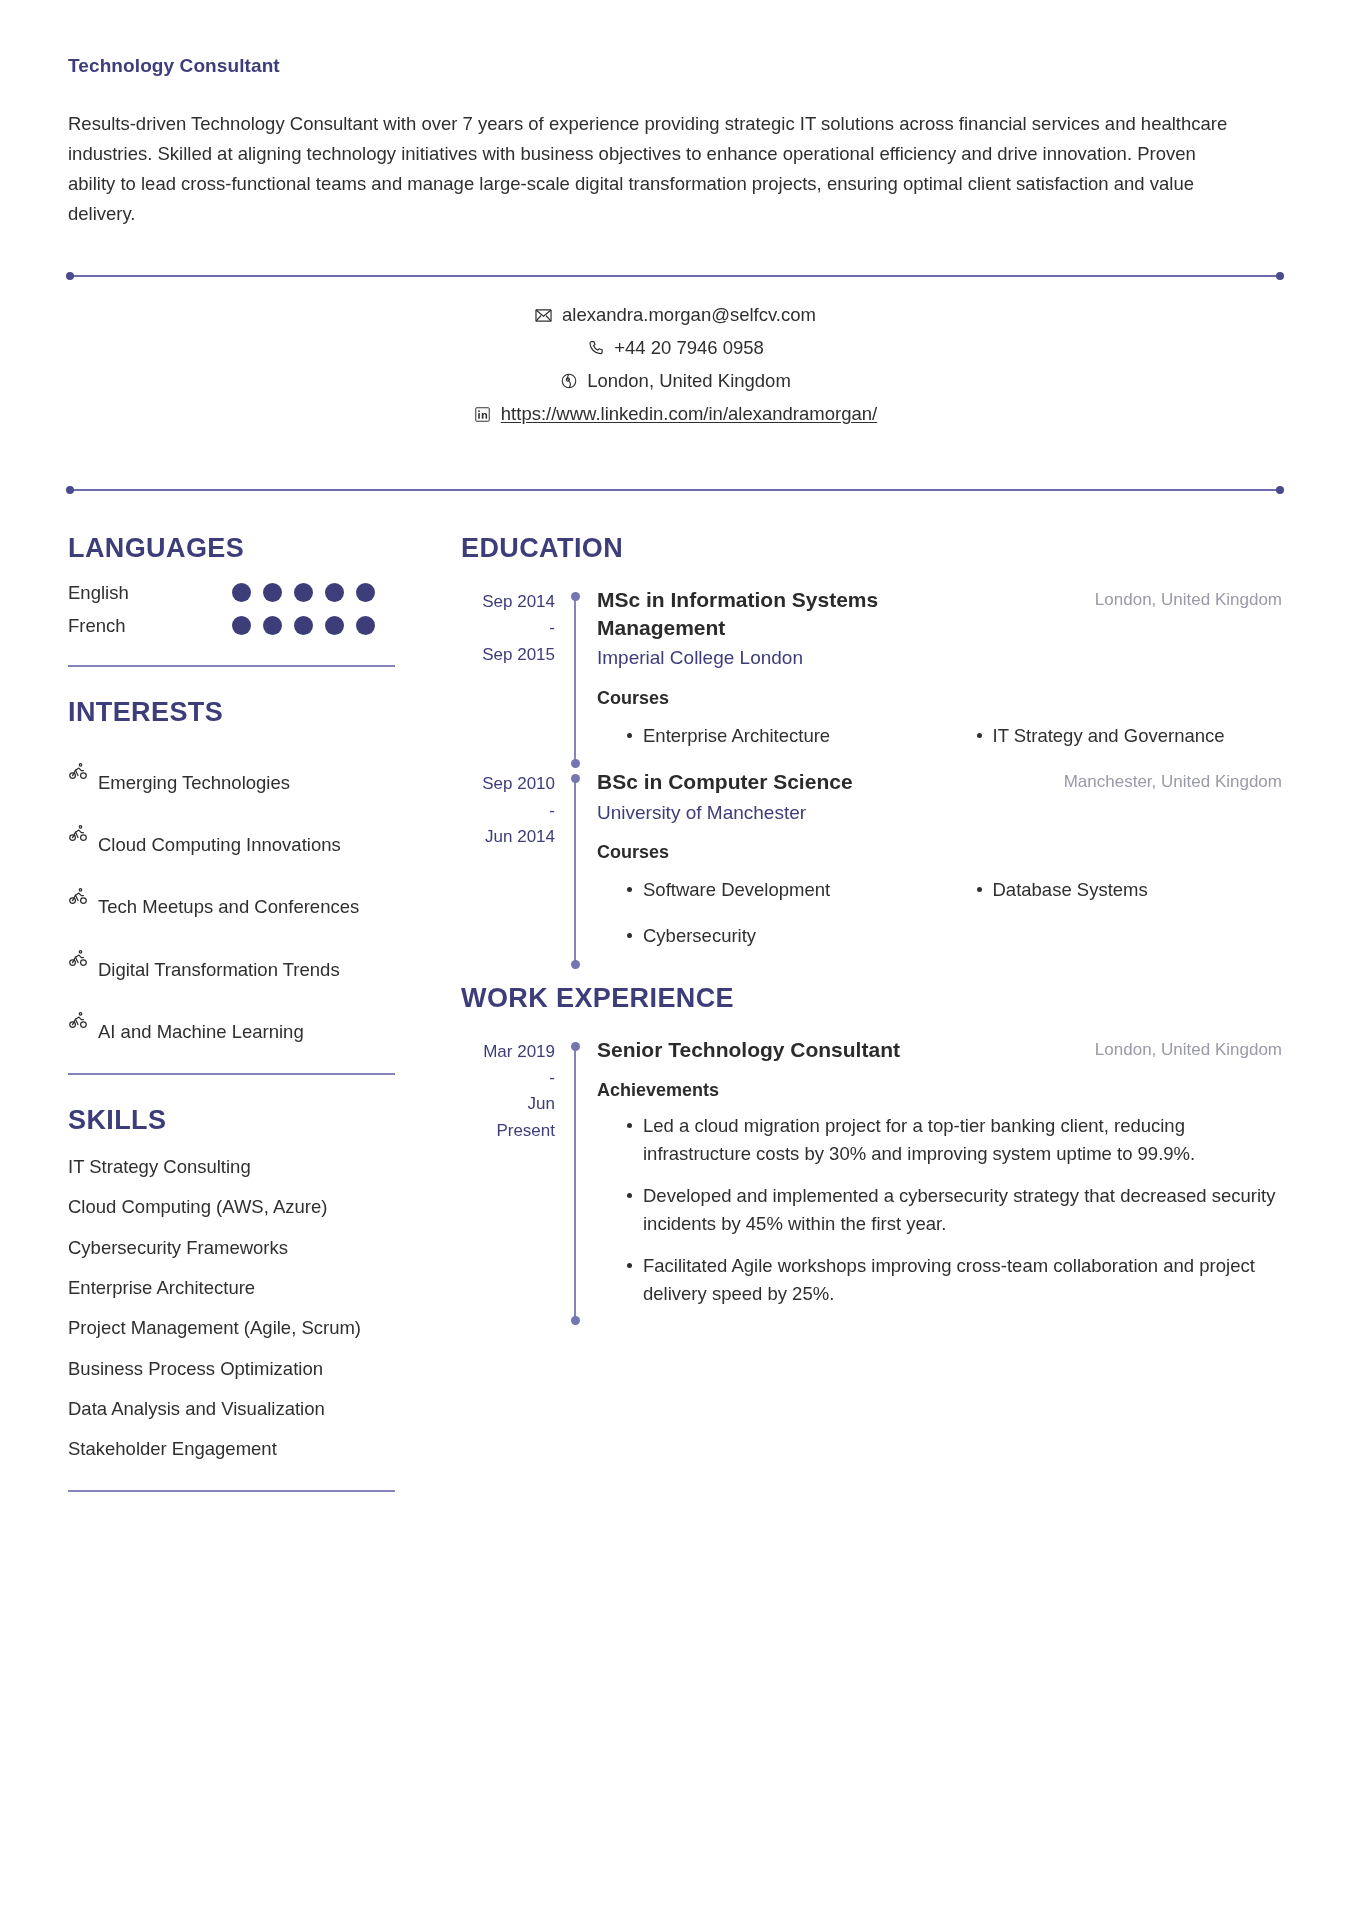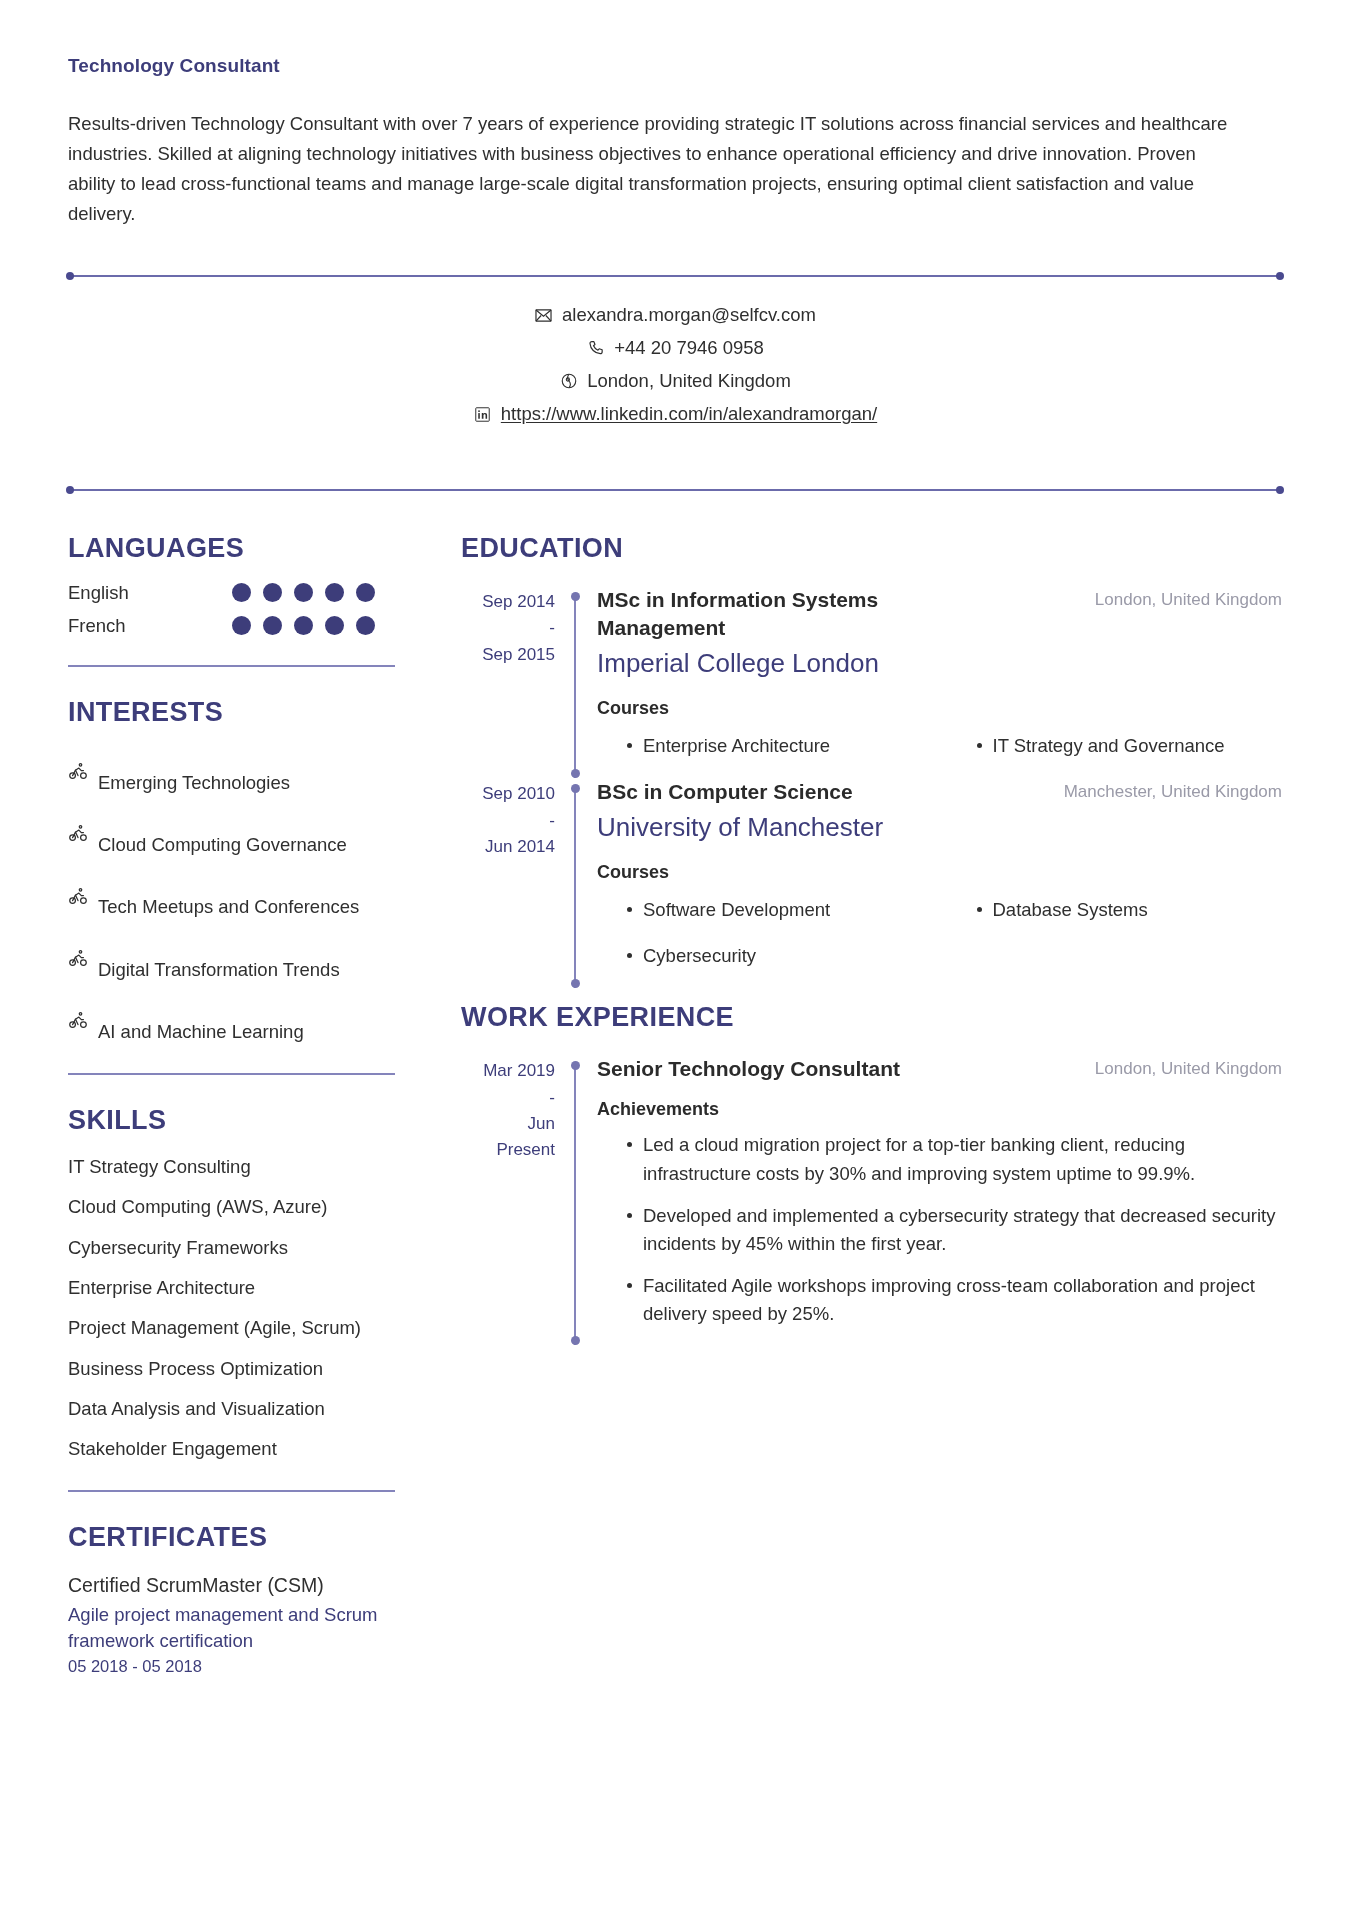--- a/index.html
+++ b/index.html
@@ -249,21 +249,21 @@
   }
   .entry-head-main { flex: 1 1 auto; }
   .entry-title {
     font-size: 21px;
     font-weight: bold;
     color: #2b2b2b;
     line-height: 1.34;
     max-width: 380px;
   }
   .entry-org {
-    font-size: 26px;
+    font-size: 19px;
     color: #3d3d7a;
     line-height: 1.4;
     margin-top: 3px;
   }
   .entry-loc {
     flex: 0 0 auto;
     font-size: 17px;
     color: #9a9aa8;
     padding-left: 16px;
     white-space: nowrap;
@@ -428,21 +428,21 @@
         <div class="interest-row">
           <span class="bike">
             <svg width="20" height="20" viewBox="0 0 24 24" fill="none" stroke="#2f2f2f" stroke-width="1.5" stroke-linecap="round" stroke-linejoin="round">
               <circle cx="5.5" cy="17.5" r="3.4"></circle>
                 <circle cx="18.5" cy="17.5" r="3.4"></circle>
               <circle cx="15" cy="4.5" r="1.5"></circle>
               <path d="M12 17.5 L9 11 L13 8.5 L16 11.5 L18.5 11.5"></path>
                 <path d="M9 11 L5.5 17.5"></path>
             </svg>
           </span>
-          <span class="interest-label">Cloud Computing Governance</span>
+          <span class="interest-label">Cloud Computing Innovations</span>
         </div>
 
         <div class="interest-row">
           <span class="bike">
             <svg width="20" height="20" viewBox="0 0 24 24" fill="none" stroke="#2f2f2f" stroke-width="1.5" stroke-linecap="round" stroke-linejoin="round">
               <circle cx="5.5" cy="17.5" r="3.4"></circle>
                 <circle cx="18.5" cy="17.5" r="3.4"></circle>
               <circle cx="15" cy="4.5" r="1.5"></circle>
               <path d="M12 17.5 L9 11 L13 8.5 L16 11.5 L18.5 11.5"></path>
                 <path d="M9 11 L5.5 17.5"></path>
@@ -487,28 +487,20 @@
         <div class="skill-row">Cybersecurity Frameworks</div>
         <div class="skill-row">Enterprise Architecture</div>
         <div class="skill-row">Project Management (Agile, Scrum)</div>
         <div class="skill-row">Business Process Optimization</div>
         <div class="skill-row">Data Analysis and Visualization</div>
         <div class="skill-row">Stakeholder Engagement</div>
       </div>
 
       <div class="sep"></div>
 
-      <div>
-        <div class="section-title">CERTIFICATES</div>
-        <div>
-          <div class="cert-name">Certified ScrumMaster (CSM)</div>
-          <div class="cert-desc">Agile project management and Scrum framework certification</div>
-          <div class="cert-date">05 2018 - 05 2018</div>
-        </div>
-      </div>
 
     </div>
 
     <div class="col-right">
 
       <div>
         <div class="section-title right">EDUCATION</div>
 
         <div class="entry edu-block">
           <div class="entry-dates">

